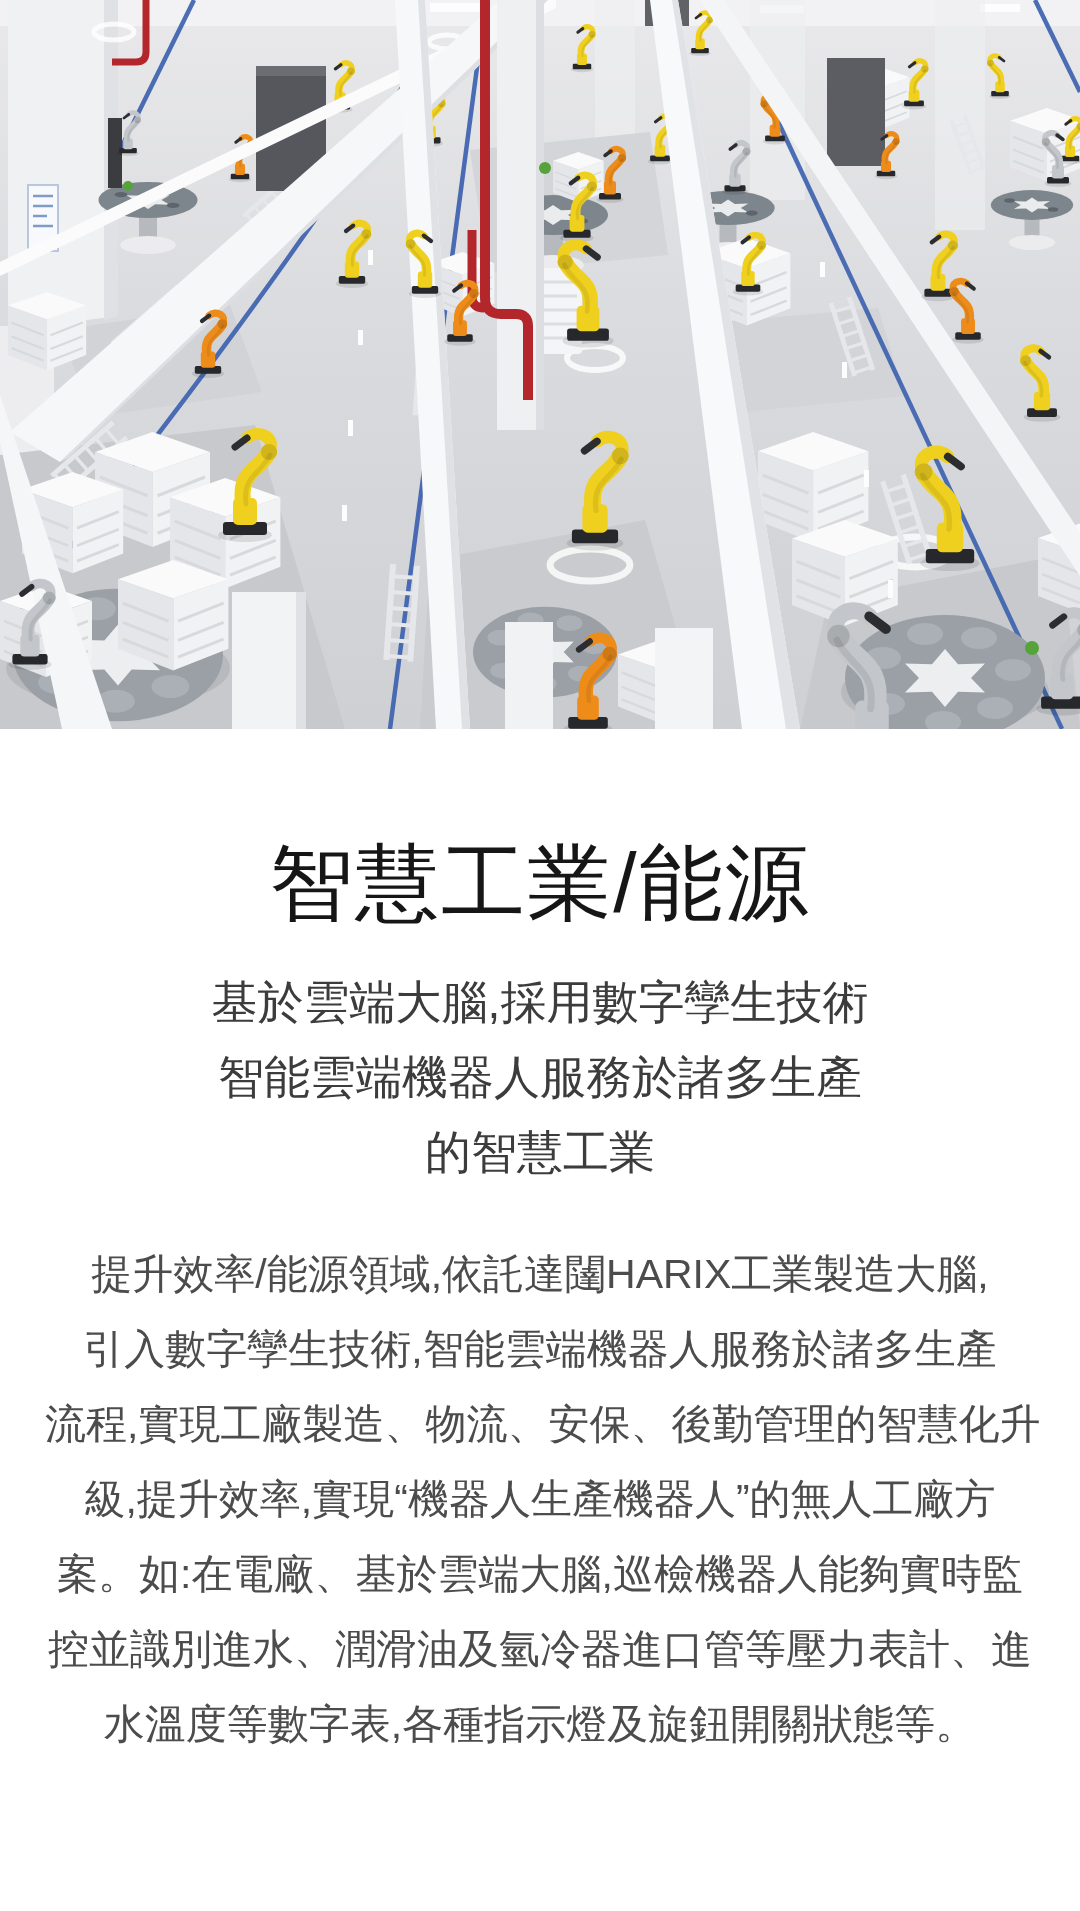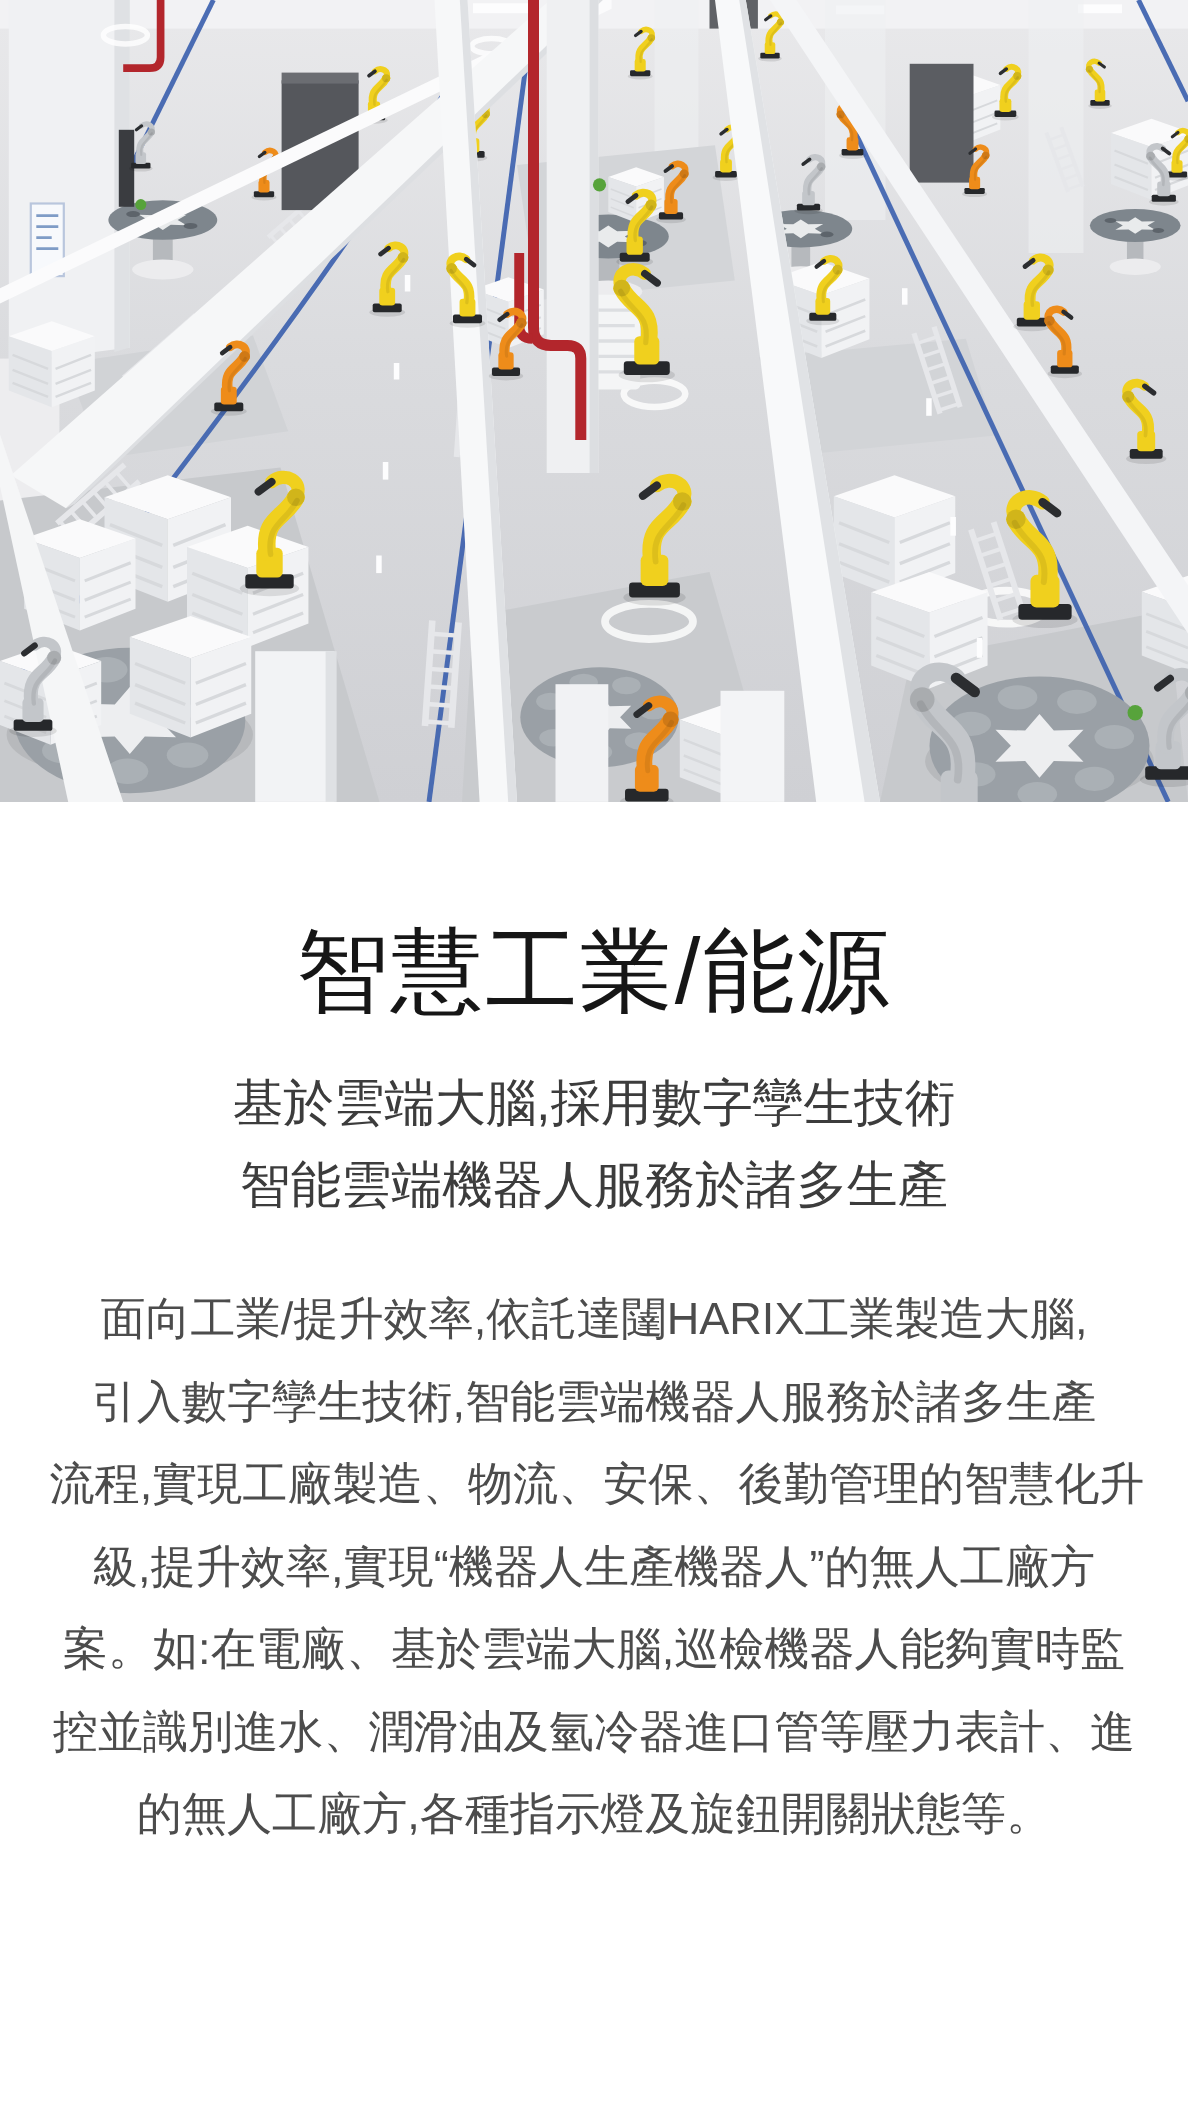--- a/index.html
+++ b/index.html
@@ -284,25 +284,26 @@
     </g>
   </svg>
   </figure>
 
   <main class="content">
     <h1 class="title">智慧工業/能源</h1>
 
     <div class="subtitle">
       <span class="line">基於雲端大腦,採用數字孿生技術</span>
       <span class="line">智能雲端機器人服務於諸多生產</span>
+      <span class="line">的智慧工業</span>
     </div>
 
     <div class="bodytext">
-      <span class="line">面向工業/提升效率,依託達闥HARIX工業製造大腦,</span>
+      <span class="line">提升效率/能源領域,依託達闥HARIX工業製造大腦,</span>
       <span class="line">引入數字孿生技術,智能雲端機器人服務於諸多生產</span>
       <span class="line">流程,實現工廠製造、物流、安保、後勤管理的智慧化升</span>
       <span class="line">級,提升效率,實現“機器人生產機器人”的無人工廠方</span>
       <span class="line">案。如:在電廠、基於雲端大腦,巡檢機器人能夠實時監</span>
       <span class="line">控並識別進水、潤滑油及氫冷器進口管等壓力表計、進</span>
-      <span class="line">的無人工廠方,各種指示燈及旋鈕開關狀態等。</span>
+      <span class="line">水溫度等數字表,各種指示燈及旋鈕開關狀態等。</span>
     </div>
   </main>
 </div>
 
 </body></html>

